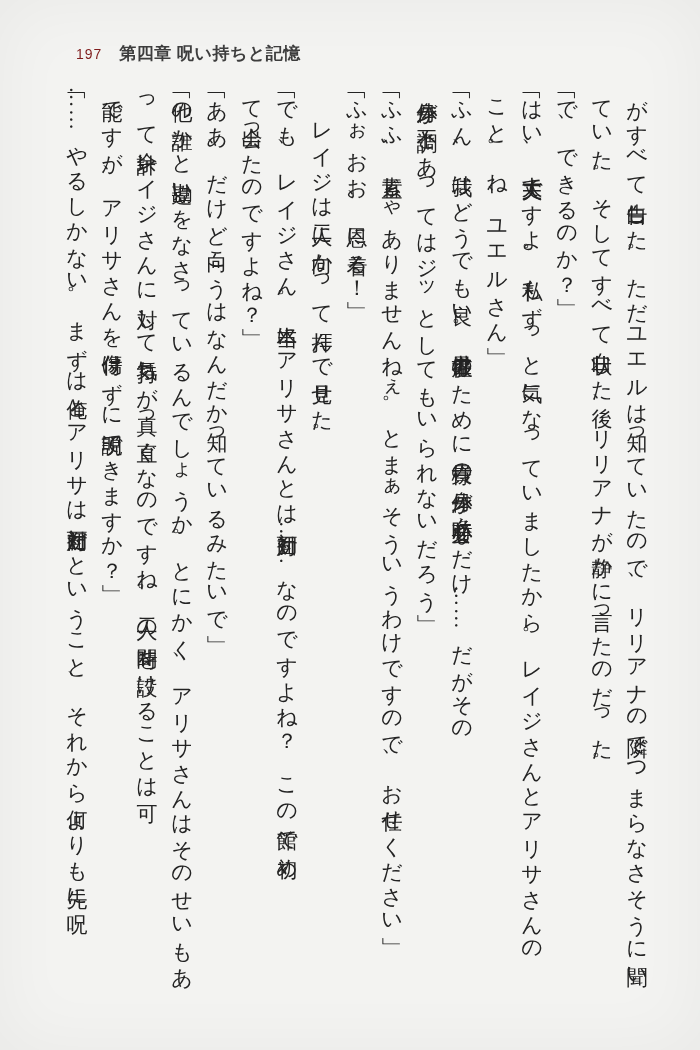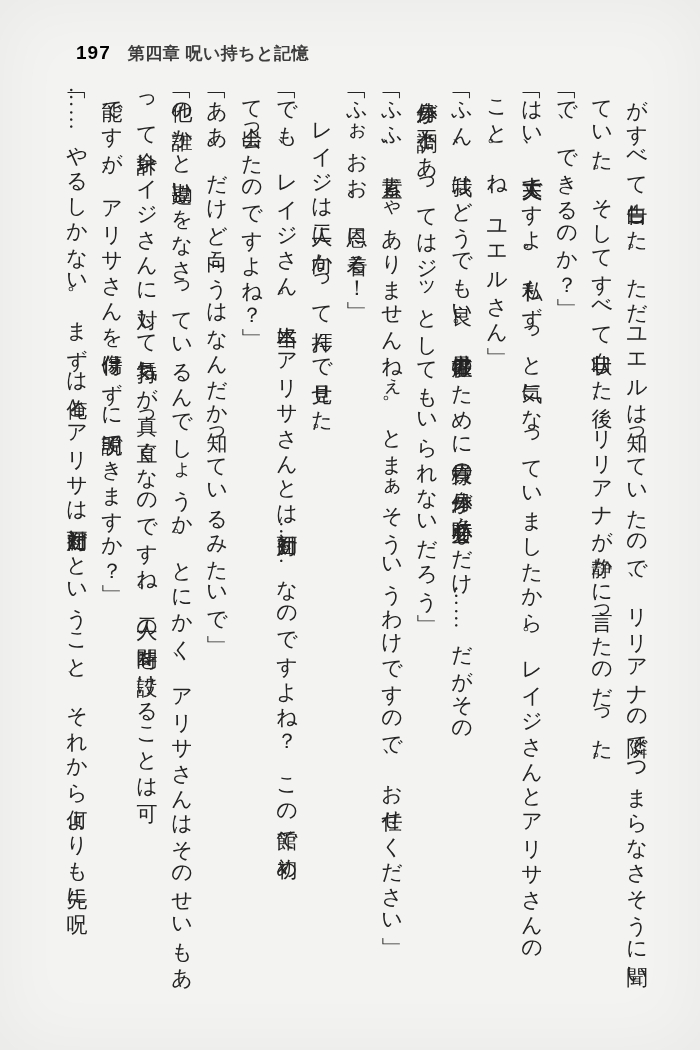--- a/index.html
+++ b/index.html
@@ -23,24 +23,24 @@
     position: absolute;
     left: 76px;
     top: 42px;
     display: flex;
     align-items: baseline;
     font-family: "Liberation Sans", "DejaVu Sans", sans-serif;
     color: #3a3a3a;
     white-space: nowrap;
   }
   .page-number {
-    font-size: 19px;
-    font-weight: 700;
+    font-size: 14px;
+    font-weight: 400;
     letter-spacing: 1px;
-    color: #000000;
+    color: #7f1d1d;
   }
   .chapter-title {
     margin-left: 17px;
     font-size: 17px;
     font-weight: 600;
     letter-spacing: 0.5px;
     color: #3d3d3d;
     text-align: center;
   }
   

